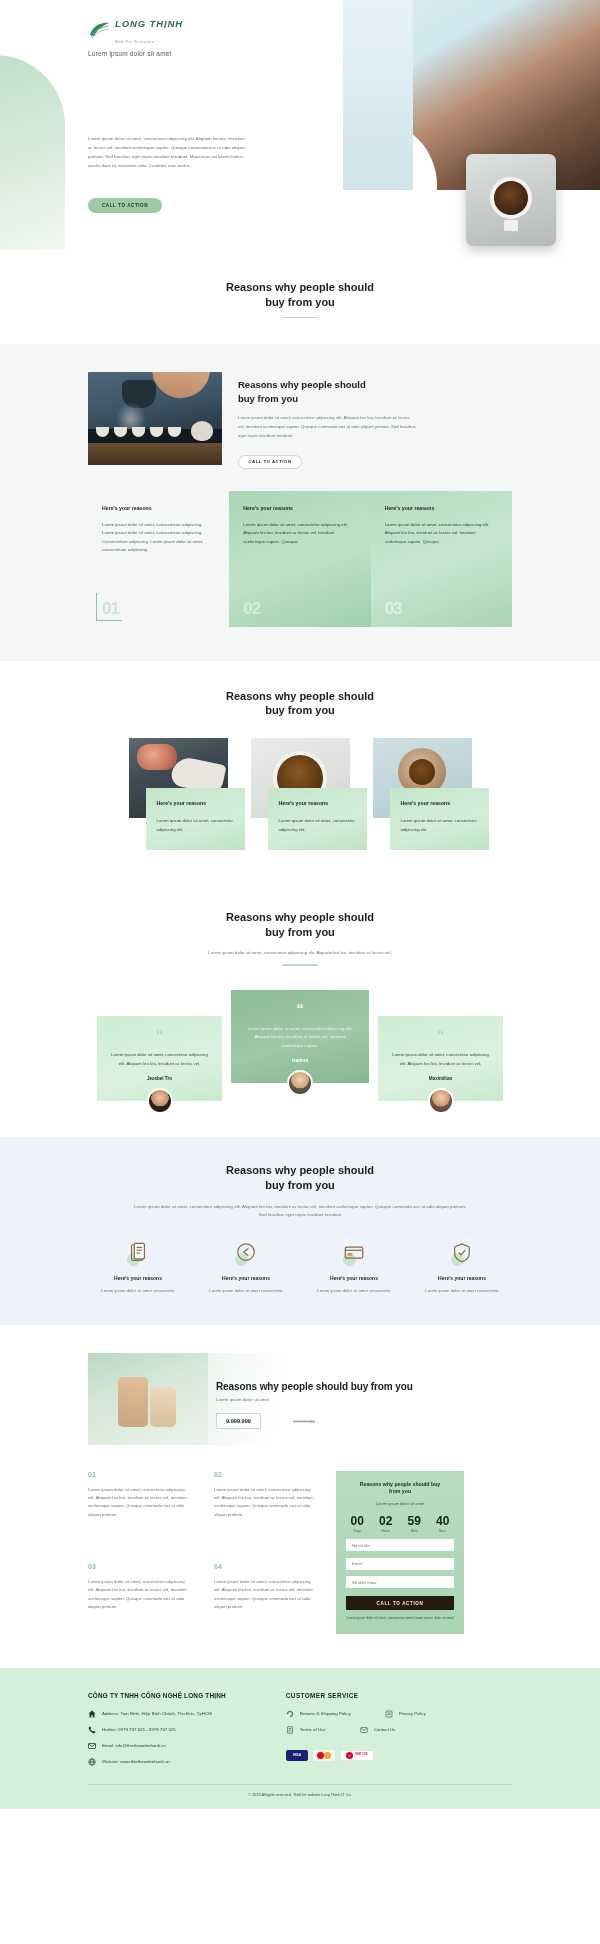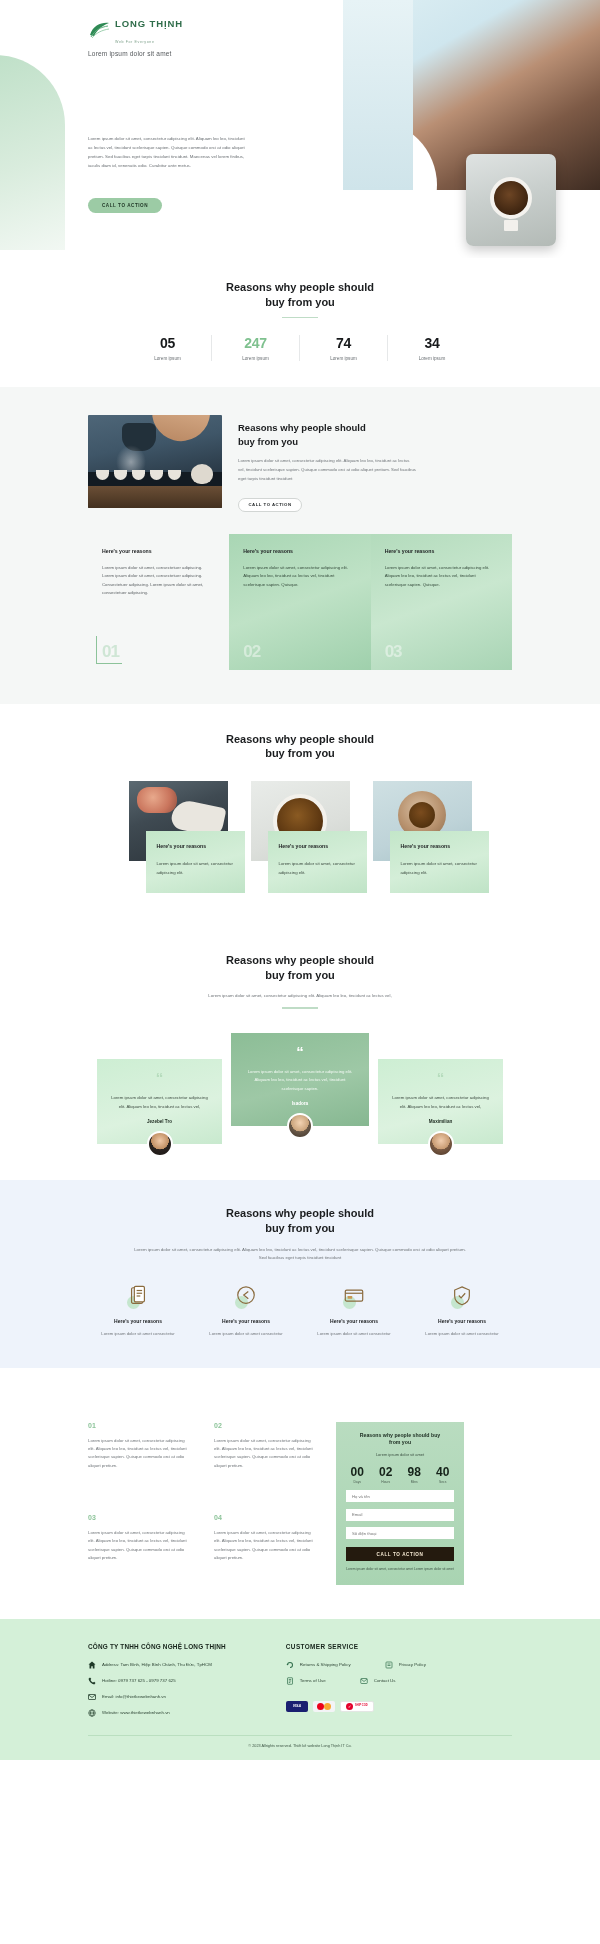--- a/index.html
+++ b/index.html
@@ -41,21 +41,21 @@
     background:radial-gradient(circle at 45% 40%,#6d4524 0%,#3d2410 70%,#2a1808 100%);
     border:4px solid #f4f2ee;
   }
   .hero-card .tag{
     position:absolute;left:50%;top:72%;margin-left:-7px;width:14px;height:11px;
     background:#f2f0ec;border-radius:1px;
   }
   .logo{position:absolute;left:88px;top:14px;display:flex;align-items:center;gap:5px;}
   .logo-mark{width:22px;height:18px;position:relative;}
   .logo-text{line-height:1;}
-  .logo-name{font-size:9.5px;font-weight:700;color:#2f6d4a;letter-spacing:.9px;}
+  .logo-name{font-size:9.5px;font-weight:700;color:#2f6d4a;letter-spacing:.9px;font-style:italic;}
   .logo-sub{font-size:3.6px;color:#7c9f89;letter-spacing:.6px;margin-top:2px;}
   .hero-kicker{position:absolute;left:88px;top:50px;font-size:6.5px;color:#55595c;letter-spacing:.2px;}
   .hero-title{position:absolute;left:88px;top:62px;width:190px;font-size:15.5px;line-height:1.36;font-weight:700;color:#1b1d1f;letter-spacing:-.2px;}
   .hero-title .hl{color:#8b6a2c;}
   .hero-body{position:absolute;left:88px;top:134px;width:158px;font-size:4.4px;line-height:2.05;color:#6a6f73;}
   .btn-pill{
     display:inline-flex;align-items:center;justify-content:center;
     background:#9ccBa5;color:#1e3524;border-radius:20px;
     font-size:4.6px;font-weight:700;letter-spacing:.55px;
     width:74px;height:15px;border:none;cursor:pointer;
@@ -256,38 +256,20 @@
       <button class="btn-pill">CALL TO ACTION</button>
     </div>
   </section>
 
   <section class="stats">
     <div class="sec-title">
       <span>Reasons why people should</span><br>
       <span>buy from you</span>
     </div>
     <div class="sec-rule"></div>
-    <div class="stats-row">
-      <div class="stat">
-        <div class="stat-num">05</div>
-        <div class="stat-lbl">Lorem ipsum</div>
-      </div>
-      <div class="stat">
-        <div class="stat-num green">247</div>
-        <div class="stat-lbl">Lorem ipsum</div>
-      </div>
-      <div class="stat">
-        <div class="stat-num">74</div>
-        <div class="stat-lbl">Lorem ipsum</div>
-      </div>
-      <div class="stat">
-        <div class="stat-num">34</div>
-        <div class="stat-lbl">Lorem ipsum</div>
-      </div>
-    </div>
   </section>
 
   <section class="sec2">
     <div class="sec2-top">
       <div class="sec2-img">
         <div class="arm"></div>
           <div class="pot"></div>
           <div class="steam"></div>
         <div class="tray"></div>
         <div class="cups">
@@ -441,20 +423,29 @@
             <path d="M8.5 11.5 L11 14 L15.5 9"></path>
           </svg>
         </div>
         <div class="feat-h">Here's your reasons</div>
         <div class="feat-p">Lorem ipsum dolor sit amet consectetur</div>
       </div>
     </div>
   </section>
 
   <section class="sec6">
+    <div class="promo">
+      <div class="veg"></div>
+      <div class="jar"></div>
+      <div class="jar2"></div>
+      <div class="promo-h">Reasons why people should buy from you</div>
+      <div class="promo-s">Lorem ipsum dolor sit amet</div>
+      <div class="price-box">9.999.999</div>
+      <div class="price-old">99.999.999</div>
+    </div>
 
     <div class="lower">
       <div class="lower-left">
         <div class="li">
           <div class="li-n">01</div>
           <div class="li-p">Lorem ipsum dolor sit amet, consectetur adipiscing elit. Aliquam leo leo, tincidunt ac lectus vel, tincidunt scelerisque sapien. Quisque commodo orci at odio aliquet pretium.</div>
         </div>
         <div class="li">
           <div class="li-n">02</div>
           <div class="li-p">Lorem ipsum dolor sit amet, consectetur adipiscing elit. Aliquam leo leo, tincidunt ac lectus vel, tincidunt scelerisque sapien. Quisque commodo orci at odio aliquet pretium.</div>
@@ -478,21 +469,21 @@
         <div class="cd">
           <div class="cd-u">
             <div class="cd-v">00</div>
             <div class="cd-l">Days</div>
           </div>
           <div class="cd-u">
             <div class="cd-v">02</div>
             <div class="cd-l">Hours</div>
           </div>
           <div class="cd-u">
-            <div class="cd-v">98</div>
+            <div class="cd-v">59</div>
             <div class="cd-l">Mins</div>
           </div>
           <div class="cd-u">
             <div class="cd-v">40</div>
             <div class="cd-l">Secs</div>
           </div>
         </div>
         <input class="finput" type="text" placeholder="Họ và tên" style="">
         <input class="finput" type="text" placeholder="Email" style="">
         <input class="finput" type="text" placeholder="Số điện thoại" style="">

